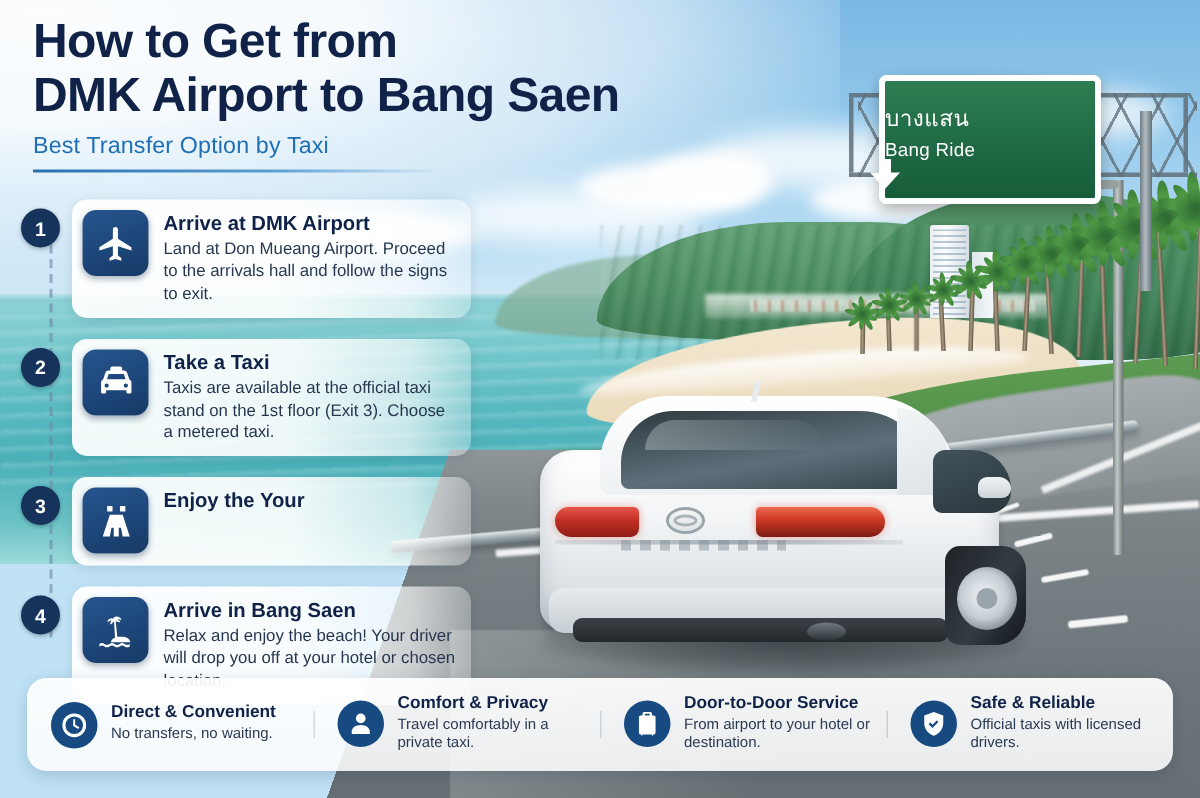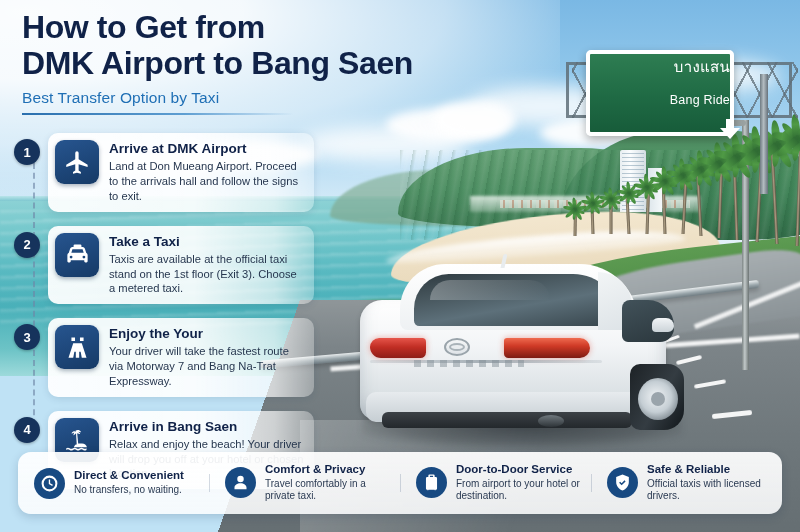--- a/index.html
+++ b/index.html
@@ -204,22 +204,22 @@
   }
   .gantry-post {
     position:absolute; left:188px; top:30px; width:8px; height:120px;
     background:linear-gradient(90deg,#6f7b82,#b3bcc1 45%,#66717a);
   }
   .sign-board {
     position:absolute; left:14px; top:6px; width:148px; height:86px;
     background:linear-gradient(180deg,#2e7d52 0%,#1f6a44 55%,#175c3a 100%);
     border:4px solid #ffffff; border-radius:5px;
     box-shadow:0 4px 10px rgba(0,0,0,.3);
-    display:flex; flex-direction:column; align-items:flex-end; justify-content:center;
-    gap:18px;
+    display:flex; flex-direction:column; align-items:flex-start; justify-content:center;
+    gap:5px;
   }
   .sign-thai { color:#fff; font-size:15px; line-height:1.1; letter-spacing:.3px; }
   .sign-en  { color:#fff; font-size:12.5px; line-height:1.15; letter-spacing:.2px; }
   .sign-arrow {
     width:0; height:0; margin-top:2px; position:relative;
   }
   .sign-arrow span {
     position:absolute; left:-4px; top:-8px; width:8px; height:10px; background:#fff;
   }
   .sign-arrow::after {
@@ -725,21 +725,20 @@
   <div class="step">
     <div class="num">3</div>
     <div class="card">
       <div class="tile">
         <svg viewBox="0 0 24 24">
             <path d="M6.6 3h3.2v3.2H6.6zm7.6 0h3.2v3.2h-3.2zM8.2 8.2h7.6L20 21h-4.2l-1-5.2h-1.3V21h-3v-5.2h-1.3L8.2 21H4z"></path>
           </svg>
       </div>
       <div class="stext">
         <div class="stitle">Enjoy the Your</div>
-        <div class="sdesc">Your driver will take the fastest route via Motorway 7 and Bang Na-Trat Expressway.</div>
       </div>
     </div>
   </div>
 
   <div class="step">
     <div class="num">4</div>
     <div class="card">
       <div class="tile">
         <svg viewBox="0 0 24 24">
             <path d="M10.4 4.1c1.6-1 3.6-.6 4.6.9.2.3-.1.6-.4.5l-2-.5 1.6 1.4c.3.2.1.7-.3.6l-2.2-.6 1 10.1h-1.4l-.6-10-1.7 1.6c-.3.3-.7 0-.6-.4l.7-2-1.9 1c-.3.2-.6-.2-.4-.5.9-1.5 2.9-2.1 3.6-1.1zM16 15.6c2.2 0 4 1.4 4.4 3.2H8.8c.4-1.8 2.5-3.2 4.7-3.2h2.5zM2 19.8c1-.7 2-.7 3 0 1 .7 2 .7 3 0 1-.7 2-.7 3 0 1 .7 2 .7 3 0 1-.7 2-.7 3 0 1 .7 2 .7 3 0v1.5c-1 .7-2 .7-3 0-1-.7-2-.7-3 0-1 .7-2 .7-3 0-1-.7-2-.7-3 0-1 .7-2 .7-3 0-1-.7-2-.7-3 0z"></path>

